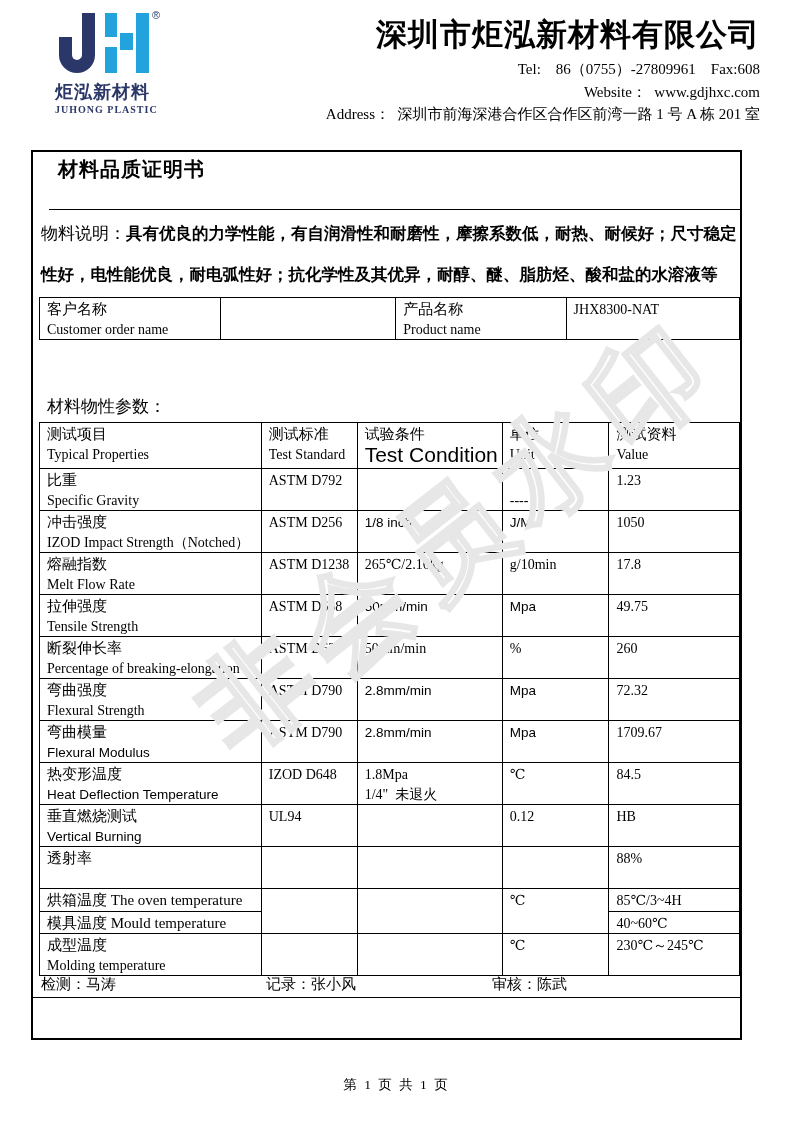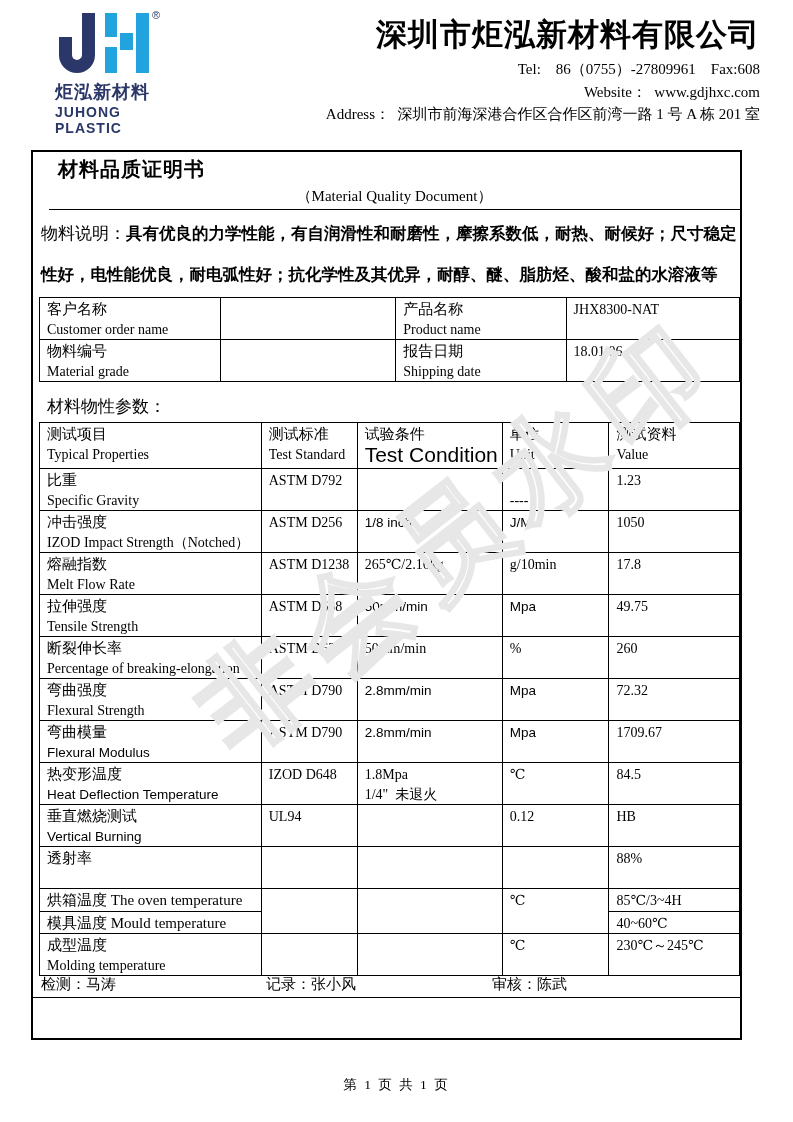--- a/index.html
+++ b/index.html
@@ -17,22 +17,22 @@
             border-left:13px solid #2b3768; border-right:13px solid #2b3768; border-bottom:13px solid #2b3768;
             border-bottom-left-radius:18px; border-bottom-right-radius:18px; }
   .h-a   { position:absolute; left:46px; top:0;    width:12px; height:24px; background:#22a3de; }
   .h-b   { position:absolute; left:46px; top:34px; width:12px; height:26px; background:#22a3de; }
   .h-mid { position:absolute; left:61px; top:20px; width:13px; height:17px; background:#22a3de; }
   .h-bar { position:absolute; left:77px; top:0;    width:13px; height:60px; background:#22a3de; }
   .reg-mark { position:absolute; left:93px; top:-4px; font-size:11px; color:#2b3768;
               font-family:"Liberation Sans","DejaVu Sans",sans-serif; }
   .logo-cn { margin-top:7px; font-family:"Liberation Sans","DejaVu Sans",sans-serif;
              font-weight:bold; font-size:18px; letter-spacing:1px; color:#2b3768; }
-  .logo-en { font-family:Liberation Sans, sans-serif;
-             font-weight:bold; font-size:14px; letter-spacing:1px; color:#2b3768; }
+  .logo-en { font-family:Liberation Serif, serif;
+             font-weight:bold; font-size:10px; letter-spacing:1px; color:#2b3768; }
 
   .company-name { position:absolute; right:33px; top:14px; font-weight:bold;
                   font-size:31px; letter-spacing:1px; white-space:pre; }
   .contact { position:absolute; right:33px; font-size:15px; white-space:pre; }
   .contact.tel { top:60px; } .contact.web { top:83px; } .contact.addr { top:105px; }
 
   
   .doc-box { position:absolute; left:31px; top:150px; width:711px; height:890px;
              border:2px solid #000; }
 
@@ -95,21 +95,20 @@
 
   <div class="company-name">深圳市炬泓新材料有限公司</div>
   <div class="contact tel">Tel:    86（0755）-27809961    Fax:608</div>
   <div class="contact web">Website：  www.gdjhxc.com</div>
   <div class="contact addr">Address：  深圳市前海深港合作区合作区前湾一路 1 号 A 栋 201 室</div>
 
   <div class="doc-box">
 
     <div class="doc-head">
       <div class="doc-title">材料品质证明书</div>
-      <div class="doc-title-en">（Material Quality Document）</div>
     </div>
 
     <div class="desc">
       <div class="desc-line"><span class="desc-label">物料说明：</span><span>具有优良的力学性能，有自润滑性和耐磨性，摩擦系数低，耐热、耐候好；尺寸稳定</span></div>
       <div class="desc-line">性好，电性能优良，耐电弧性好；抗化学性及其优异，耐醇、醚、脂肪烃、酸和盐的水溶液等</div>
     </div>
 
     <table class="info-table">
       <colgroup>
           <col style="width:181px">
@@ -125,36 +124,20 @@
             </td>
             <td>
               <div class="cl">&nbsp;</div>
             </td>
             <td>
               <div class="cl zh">产品名称</div>
               <div class="cl">Product name</div>
             </td>
             <td>
               <div class="cl">JHX8300-NAT</div>
-            </td>
-          </tr>
-          <tr style="height: 42px;">
-            <td>
-              <div class="cl zh">物料编号</div>
-              <div class="cl">Material grade</div>
-            </td>
-            <td>
-              <div class="cl">&nbsp;</div>
-            </td>
-            <td>
-              <div class="cl zh">报告日期</div>
-              <div class="cl">Shipping date</div>
-            </td>
-            <td>
-              <div class="cl">18.01.06</div>
             </td>
           </tr>
         </tbody>
     </table>
 
     <div class="params-heading">材料物性参数：</div>
 
     <table class="props-table">
       <colgroup>
           <col style="width:224px">

